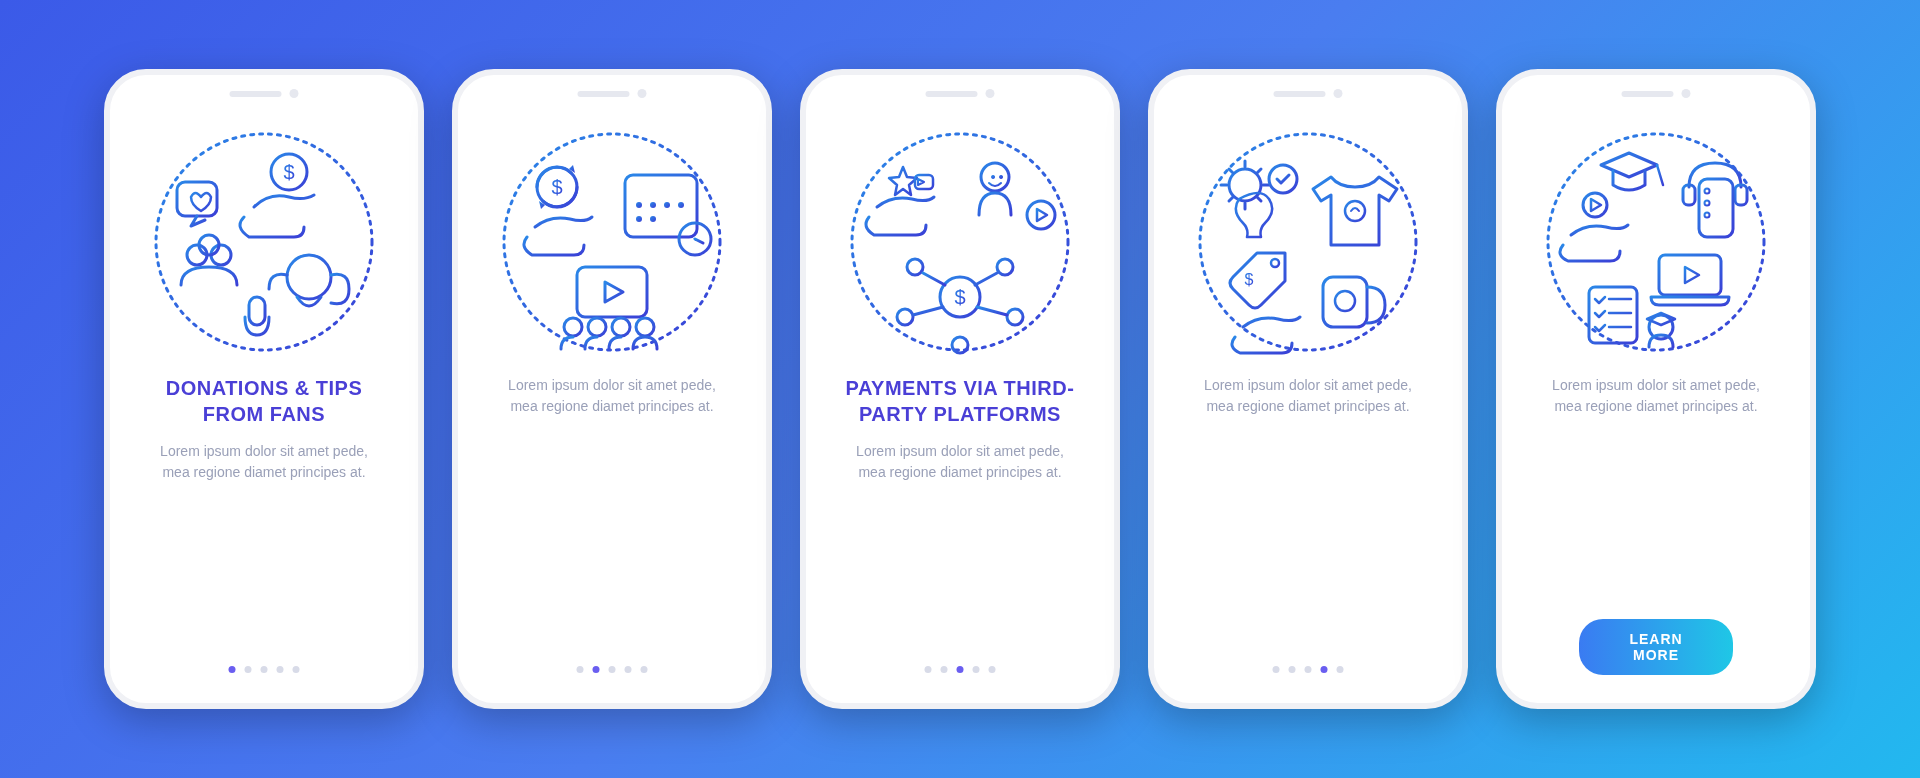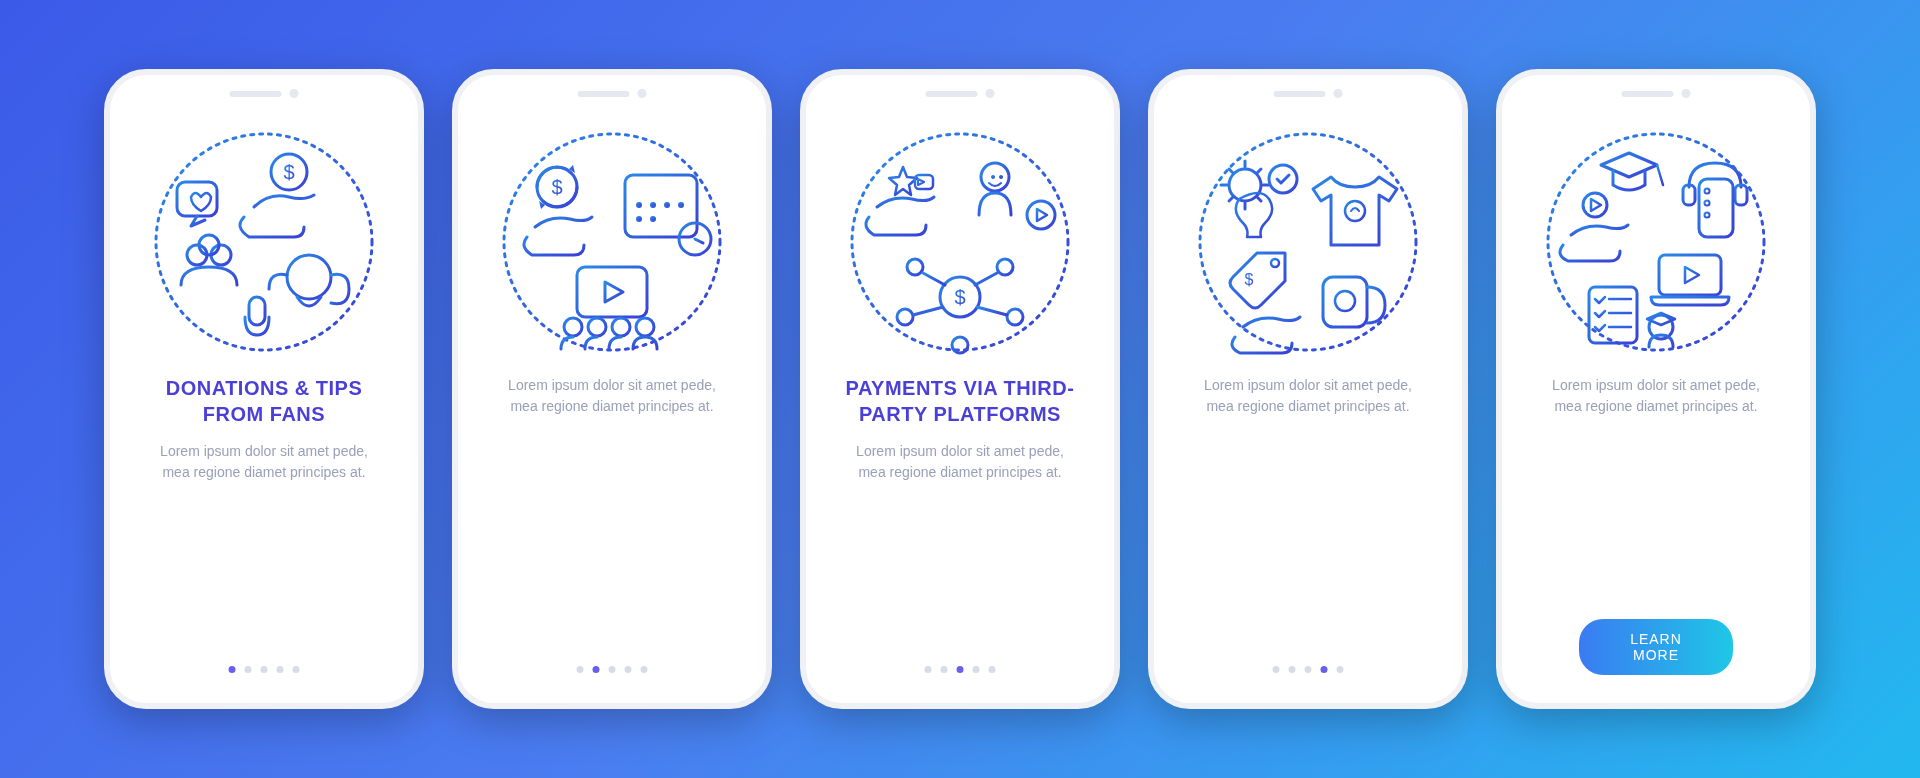--- a/index.html
+++ b/index.html
@@ -105,21 +105,21 @@
     bottom: 28px;
     left: 50%;
     transform: translateX(-50%);
   }
   .cta {
     border: none;
     cursor: pointer;
     background: linear-gradient(90deg, #3a7bf2 0%, #1fc7e6 100%);
     color: #fff;
     font-size: 14px;
-    font-weight: 400;
+    font-weight: 700;
     letter-spacing: 1px;
     padding: 12px 38px;
     border-radius: 24px;
     text-transform: uppercase;
   }
 </style>
 </head>
 <body>
 
 <div class="row">

